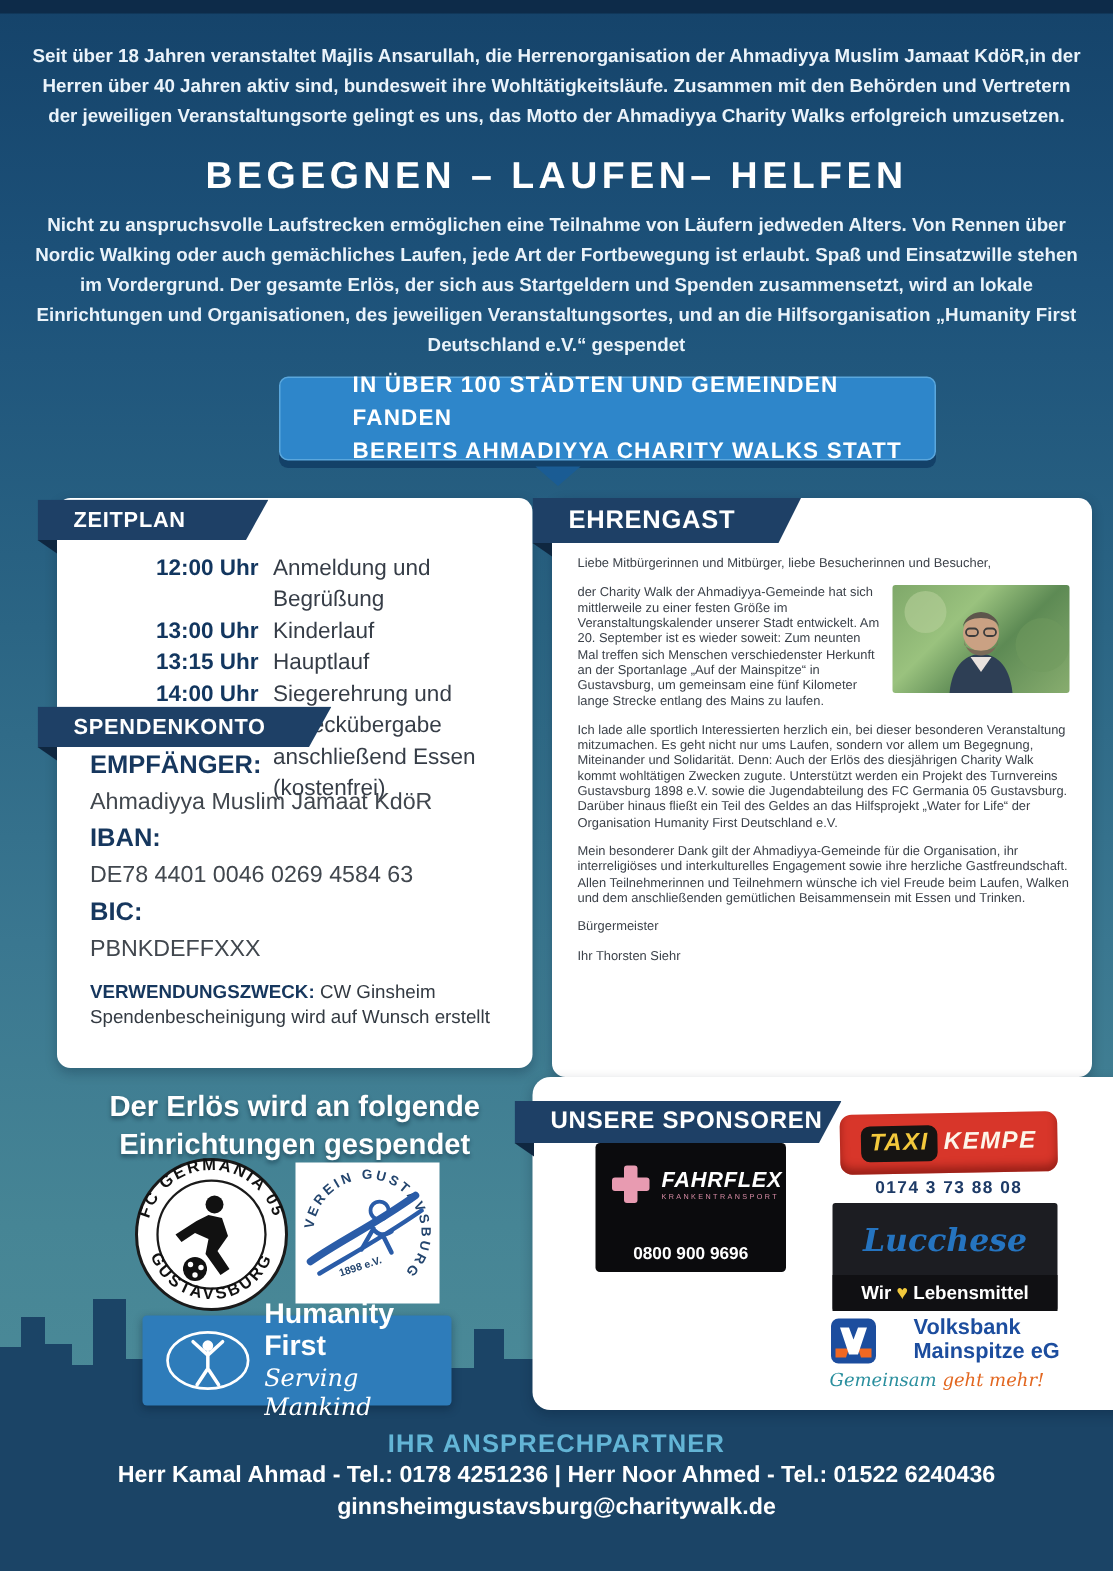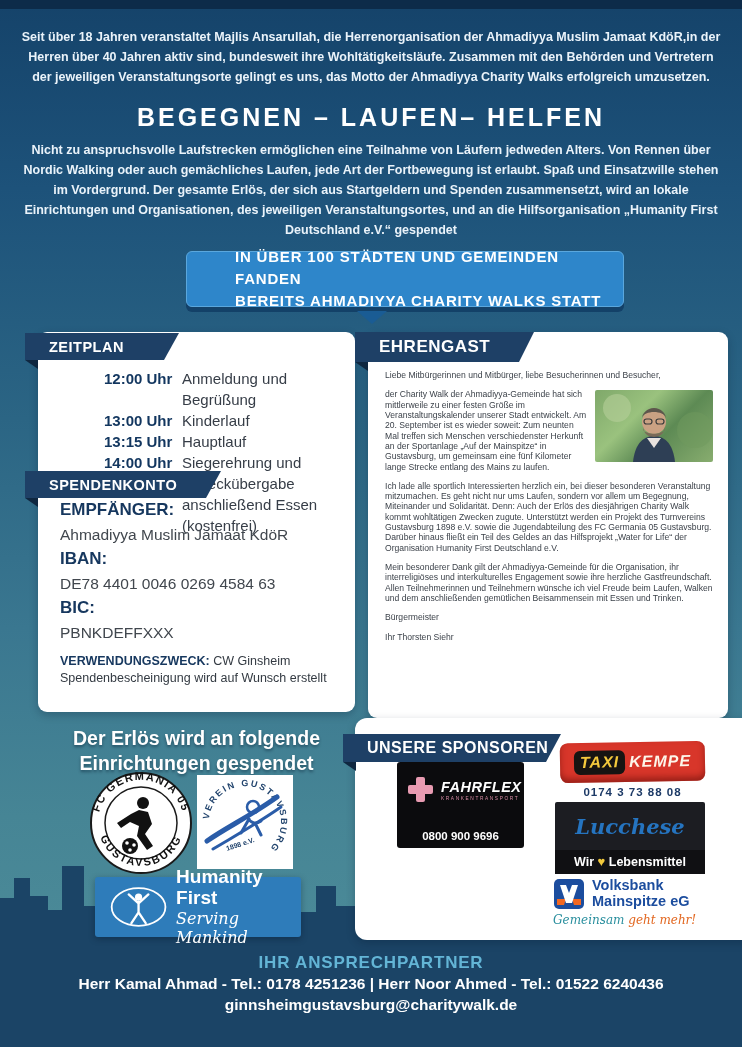--- a/index.html
+++ b/index.html
@@ -95,21 +95,21 @@
     color:#1d3a66;font-weight:bold;font-size:11.5px;letter-spacing:1px;}
   .sp-lucchese{position:absolute;left:200px;top:84px;width:150px;height:72px;background:#1c1d22;
     border-radius:2px;display:flex;flex-direction:column;}
   .luc-name{flex:1;display:flex;align-items:center;justify-content:center;color:#2574c0;
     font-weight:bold;font-style:italic;font-size:21px;font-family:"DejaVu Serif",serif;}
   .luc-tag{background:#101013;color:#fff;font-weight:bold;font-size:12.5px;text-align:center;
     padding:4px 0 5px 0;}
   .luc-heart{color:#f2c93c;font-size:13px;}
   .sp-volksbank{position:absolute;left:198px;top:160px;width:165px;height:56px;}
   .vb-row{display:flex;align-items:center;}
-  .vb-name{color:#1c4d9e;font-weight:bold;font-size:14.5px;line-height:1.1;margin-left:7px;}
+  .vb-name{color:#1c4d9e;font-weight:bold;font-size:14.5px;line-height:1.1;margin-left:24px;}
   .vb-tag{font-family:"DejaVu Serif",serif;font-style:italic;font-size:12px;margin-top:3px;}
   .vb-tag1{color:#2a8f9e;}
   .vb-tag2{color:#e2661f;}
 </style>
 </head>
 <body>
 
 <div class="poster">
   <div class="topbar"></div>
 

